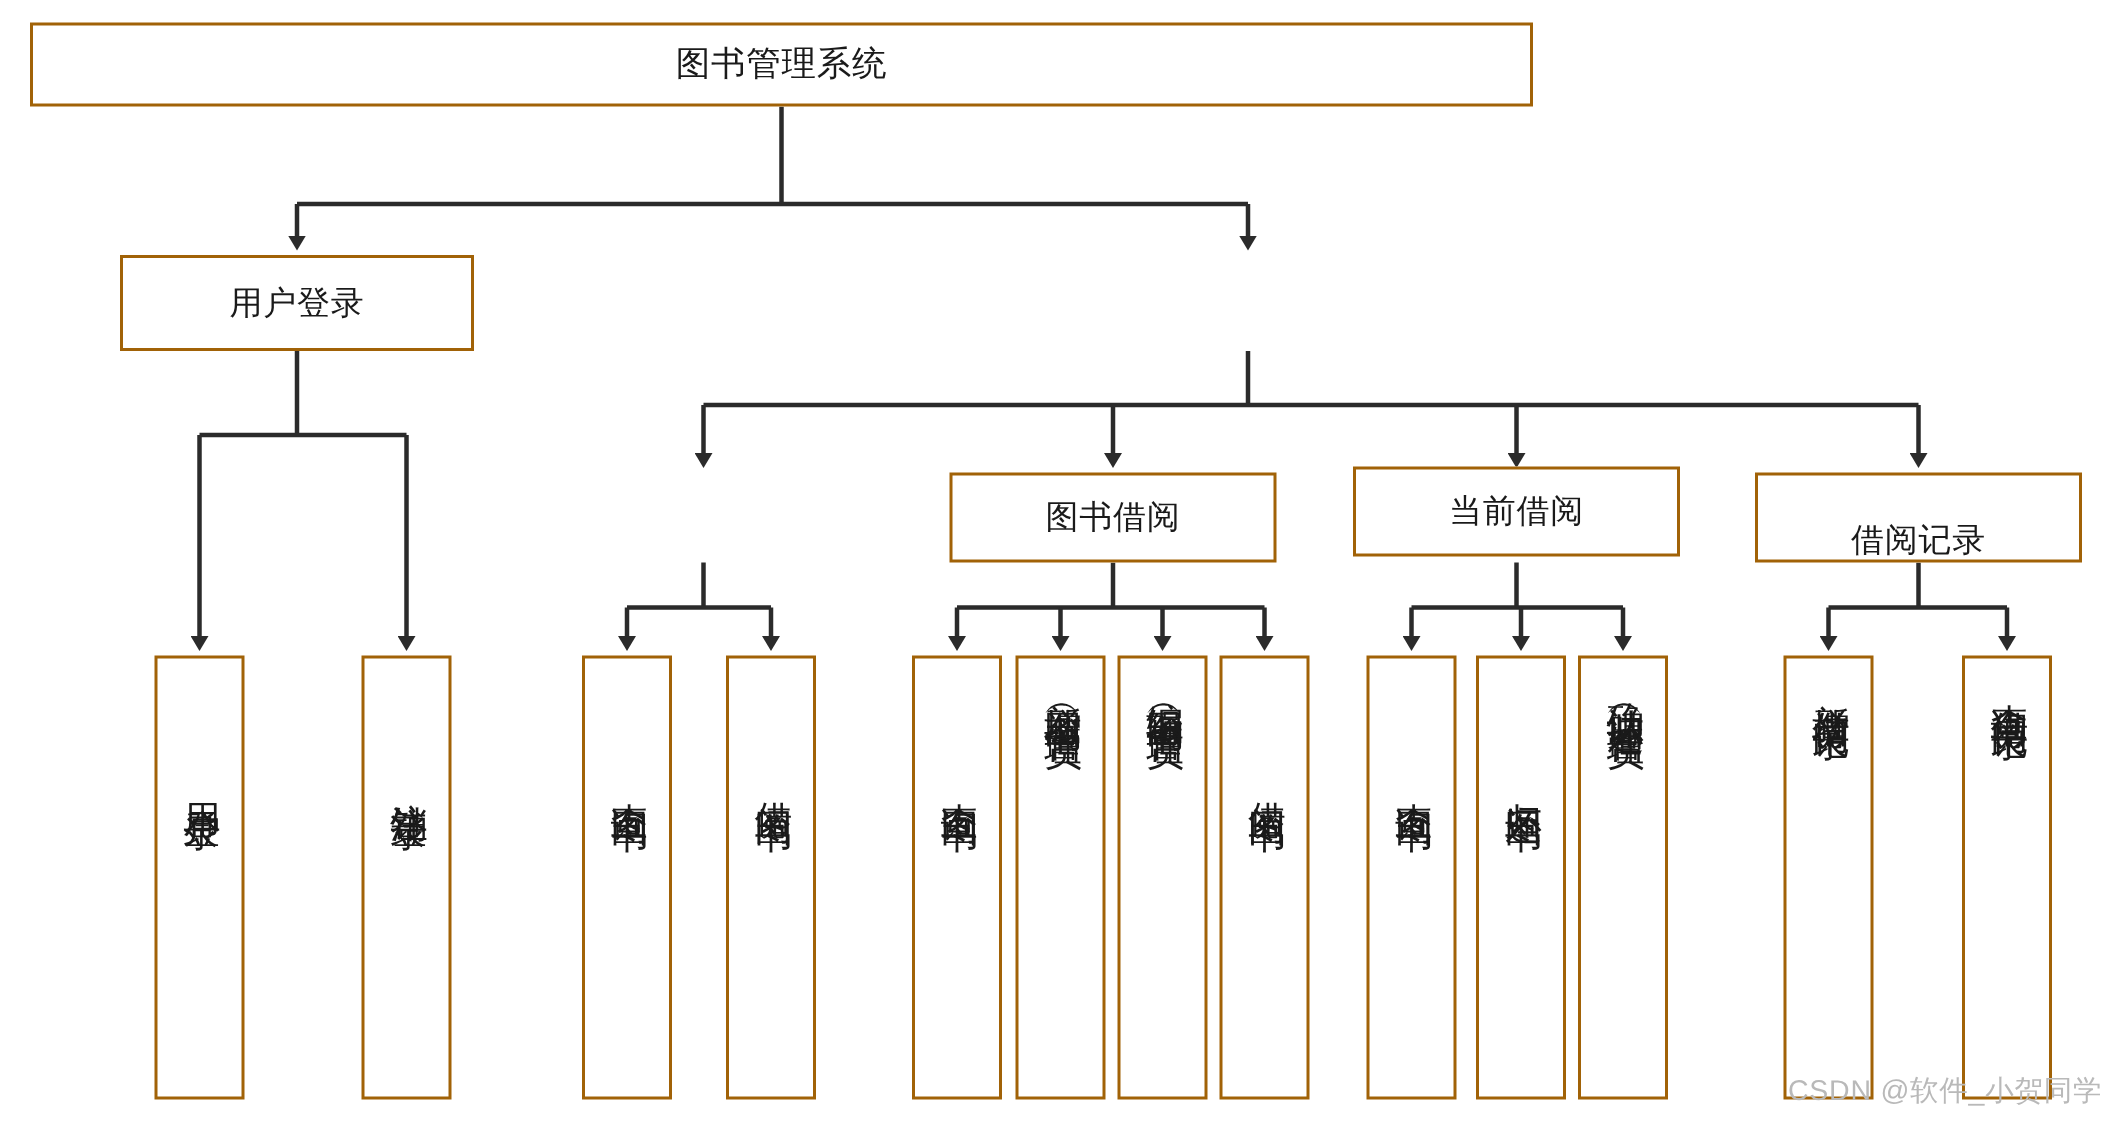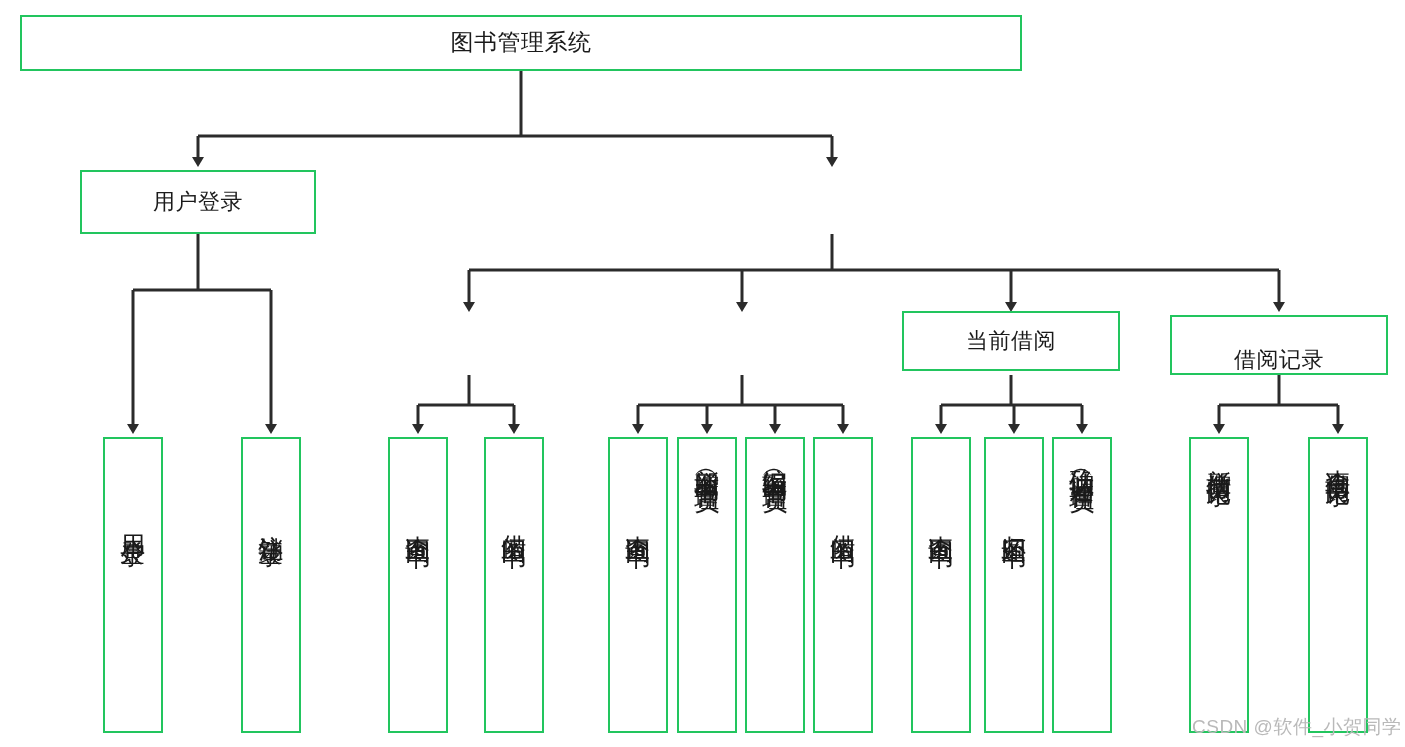--- a/index.html
+++ b/index.html
@@ -21,26 +21,27 @@
     position: absolute;
     left: 0;
     top: 0;
     width: 1405px;
     height: 747px;
     pointer-events: none;
   }
   .node {
     position: absolute;
     box-sizing: border-box;
-    border: 2px solid #22c55e;
+    border: 2px solid #a16207;
     background: #ffffff;
     display: flex;
     align-items: center;
     justify-content: center;
     color: #1a1a1a;
+    font-family: Liberation Serif, serif;
   }
   .node .lbl {
     display: block;
     text-align: center;
     line-height: 1.18;
     white-space: nowrap;
   }
   
   .h-node .lbl {
     font-size: 22px;
@@ -136,20 +137,23 @@
   </svg>
 
   <div class="node h-node title" style="left:20px; top:15px; width:1002px; height:56px;">
     <span class="lbl">图书管理系统</span>
   </div>
 
   <div class="node h-node" style="left:80px; top:170px; width:236px; height:64px;">
     <span class="lbl">用户登录</span>
   </div>
 
+  <div class="node h-node" style="left:633px; top:315px; width:218px; height:60px;">
+    <span class="lbl">图书借阅</span>
+  </div>
   <div class="node h-node" style="left:902px; top:311px; width:218px; height:60px;">
     <span class="lbl">当前借阅</span>
   </div>
   <div class="node h-node" style="left:1170px; top:315px; width:218px; height:60px;align-items:flex-end;">
     <span class="lbl">借阅记录</span>
   </div>
 
   <div class="node v-node mid" style="left:103px; top:437px; width:60px; height:296px;">
     <span class="lbl">用户登录</span>
   </div>

